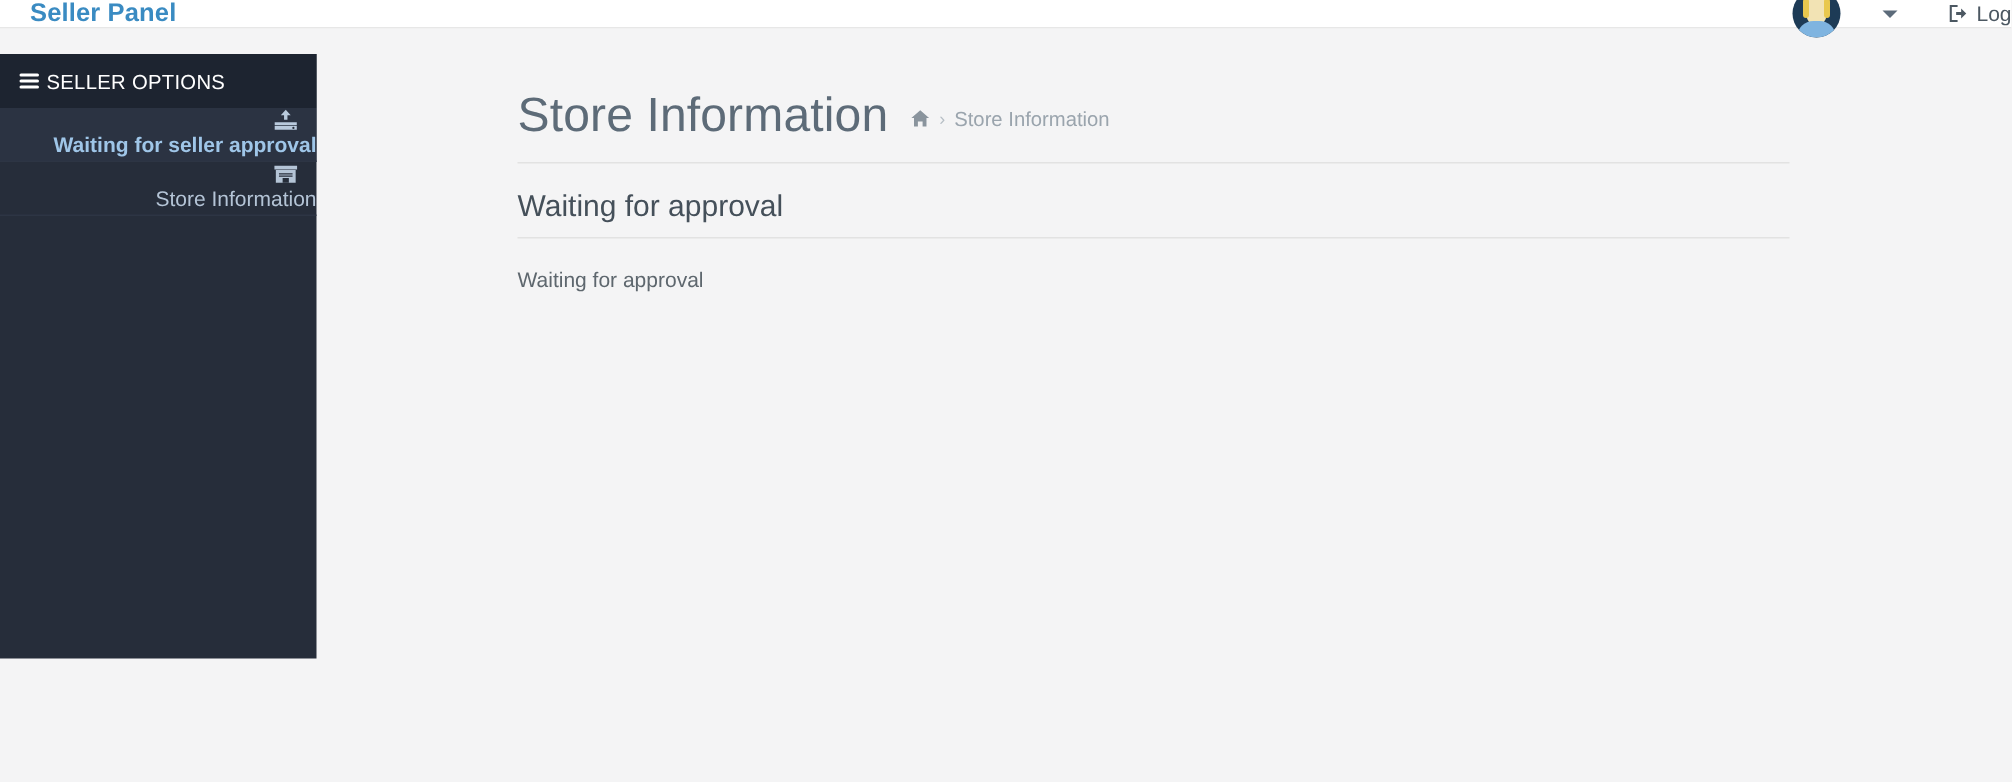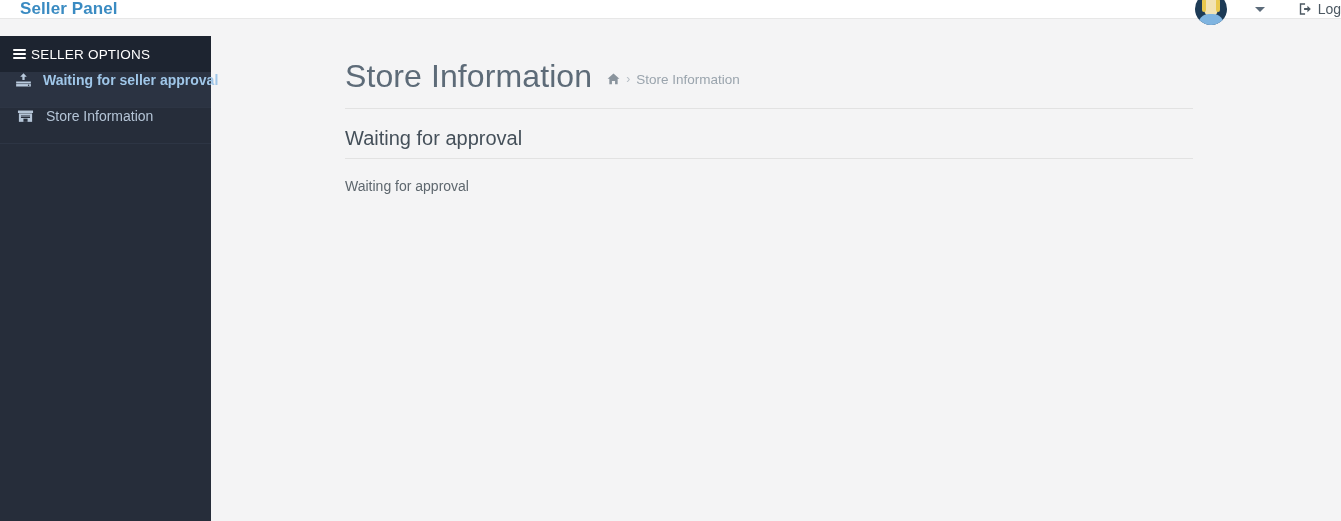--- a/index.html
+++ b/index.html
@@ -138,21 +138,21 @@
     white-space: nowrap;
     text-decoration: none;
   }
   .logout-link svg { display: block; }
 
   
   .sidebar {
     position: absolute;
     left: 0; top: 36px;
     width: 211px;
-    height: 485px;
+    height: 403px;
     background: #262d3a;
     z-index: 10;
   }
 
   .sidebar-header {
     height: 36px;
     background: #1d2430;
     display: flex;
     align-items: center;
     padding-left: 13px;
@@ -173,27 +173,28 @@
     display: block;
     height: 2px;
     background: #ffffff;
     border-radius: 1px;
   }
 
   .nav-item {
     position: relative;
     height: 36px;
     display: flex;
-    align-items: flex-start;
+    align-items: flex-end;
     padding-left: 15px;
     color: #b4c4d6;
     font-size: 14px;
     white-space: nowrap;
     border-bottom: 1px solid #2d3544;
     text-decoration: none;
+    flex-direction: column;
   }
   .nav-item .nav-icon {
     width: 20px;
     margin-right: 11px;
     display: flex;
     align-items: center;
     justify-content: center;
     color: #b4c4d6;
   }
   .nav-item.active {

